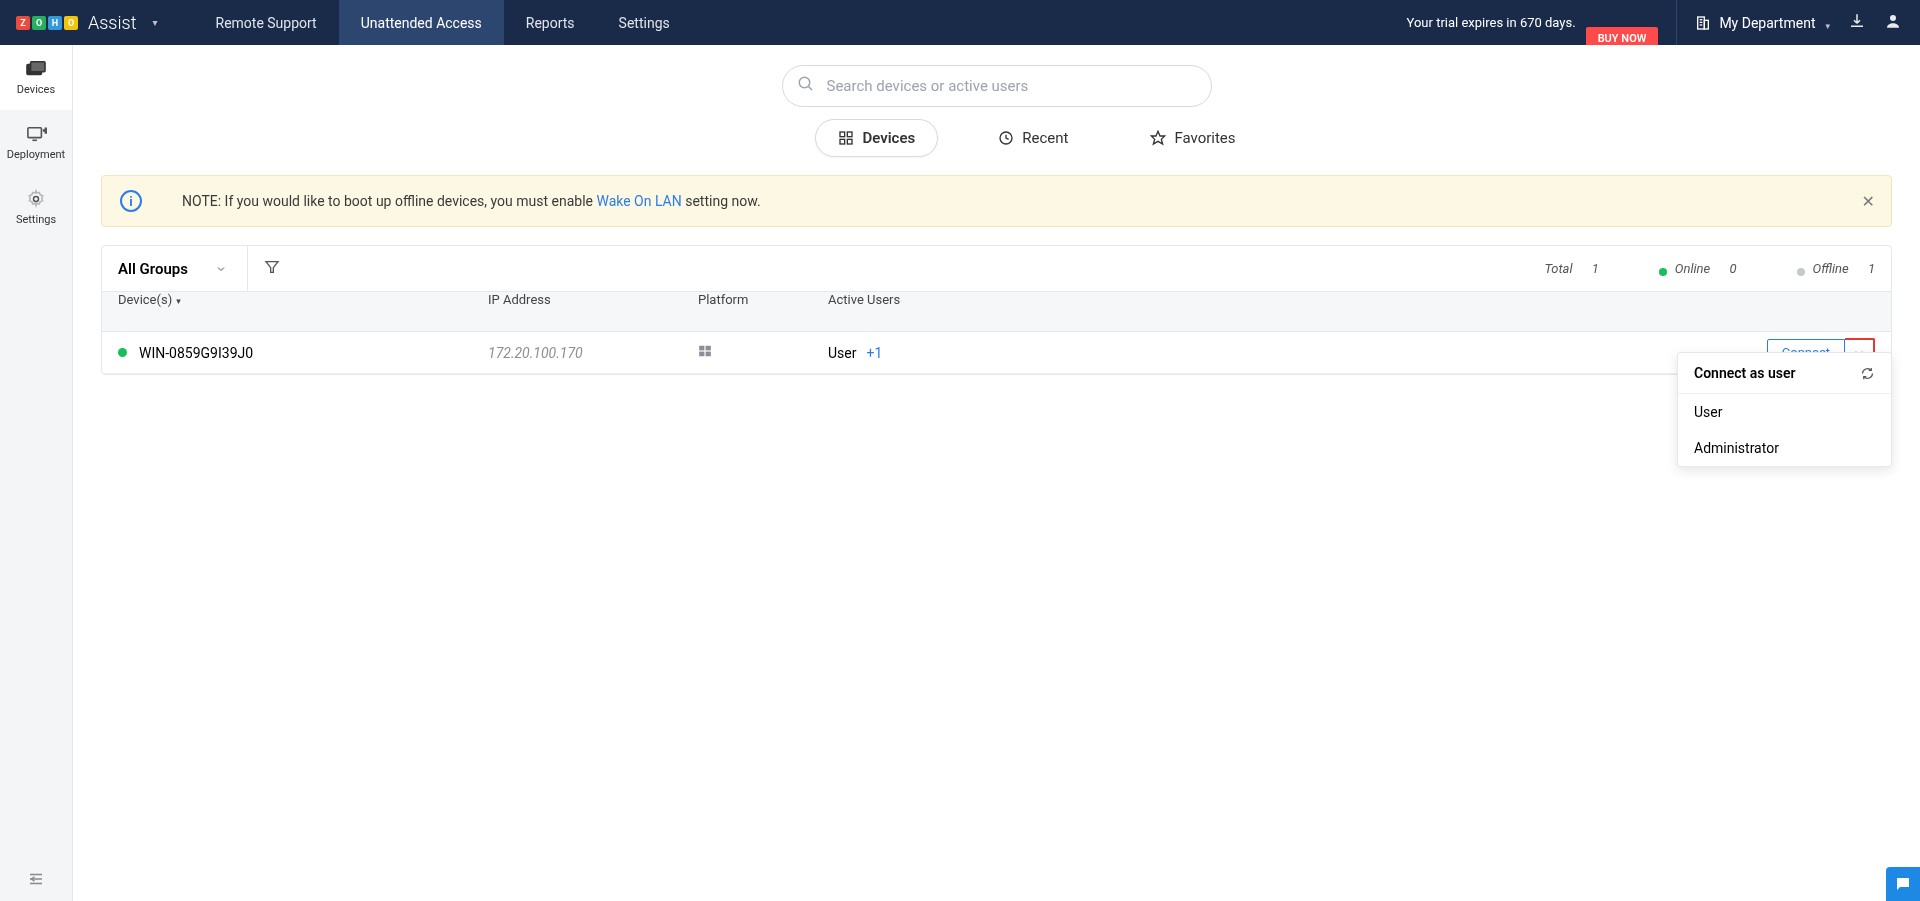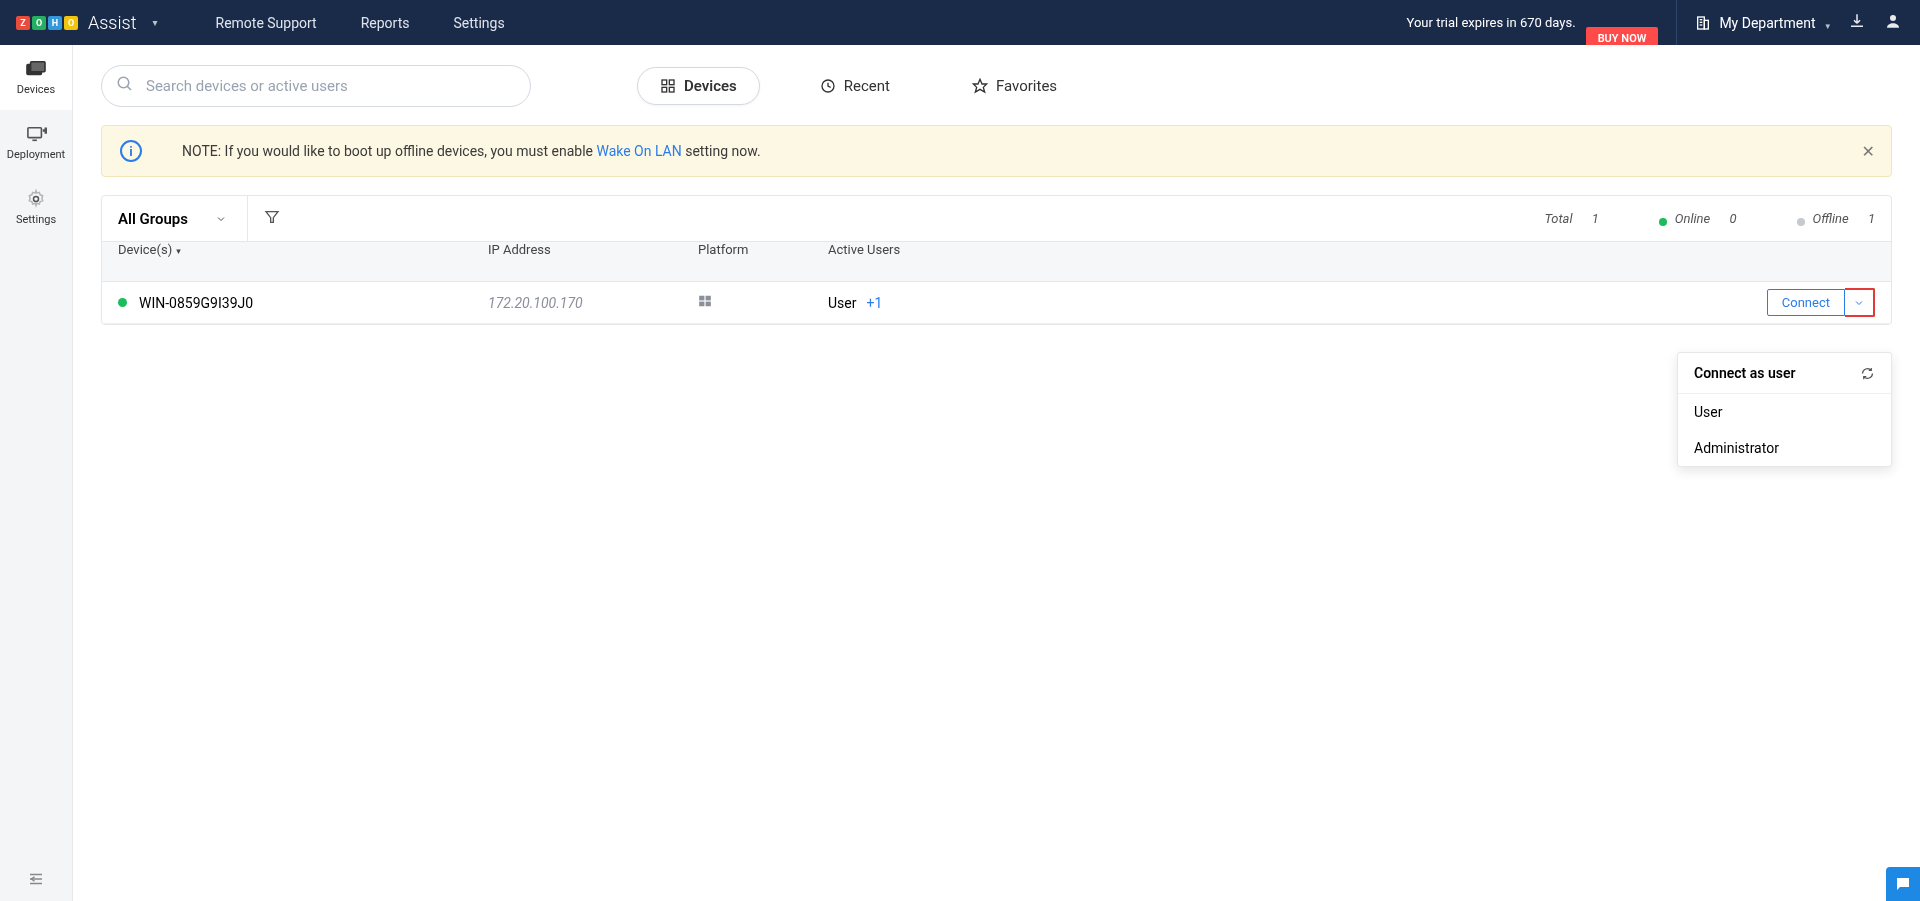--- a/index.html
+++ b/index.html
@@ -28,21 +28,21 @@
 .sidebar { position:absolute; left:0; top:45px; bottom:0; width:73px; background:#f4f5f7; border-right:1px solid #e5e7eb; display:flex; flex-direction:column; }
 .side-item { height:65px; display:flex; flex-direction:column; align-items:center; justify-content:center; gap:5px; cursor:pointer; font-size:11px; color:#333; }
 .side-item.active { background:#fff; }
 .side-icon { width:22px; height:18px; display:flex; align-items:center; justify-content:center; color:#555; }
 .side-collapse { margin-top:auto; height:45px; display:flex; align-items:center; justify-content:center; cursor:pointer; }
 
 
 .content { position:absolute; left:73px; top:45px; right:0; bottom:0; padding:20px 28px 0 28px; background:#fff; overflow:hidden; }
 
 
-.toolbar { display:flex; align-items:center; gap:26px; }
+.toolbar { display:flex; align-items:center; gap:12px;flex-direction:column; }
 .search-wrap { position:relative; width:430px; }
 .search-input { width:100%; height:42px; border:1px solid #d5d9e0; border-radius:21px; padding:0 18px 0 44px; font-size:15px; outline:none; color:#333; }
 .search-input::placeholder { color:#9aa3b0; }
 .search-icon { position:absolute; left:15px; top:50%; transform:translateY(-50%); color:#9aa3b0; }
 .view-tabs { display:flex; align-items:center; gap:38px; margin-left:80px; }
 .view-tab { display:flex; align-items:center; gap:8px; cursor:pointer; font-size:15px; color:#333; padding:9px 22px; border-radius:22px; }
 .view-tab.active { background:#fff; border:1px solid #d5d9e0; font-weight:600; box-shadow:0 1px 3px rgba(0,0,0,.05); }
 
 
 .banner { margin-top:18px; background:#fdf8e3; border:1px solid #f0e6b8; border-radius:4px; padding:14px 18px; display:flex; align-items:center; position:relative; }
@@ -91,20 +91,21 @@
       <div class="zoho-sq z1">Z</div>
         <div class="zoho-sq z2">O</div>
         <div class="zoho-sq z3">H</div>
         <div class="zoho-sq z4">O</div>
     </div>
     <span class="assist-text">Assist</span>
     <span class="chev">▾</span>
   </div>
   <div class="nav-tabs">
     <div class="nav-tab">Remote Support</div>
+    <div class="nav-tab active">Unattended Access</div>
     <div class="nav-tab">Reports</div>
     <div class="nav-tab">Settings</div>
   </div>
   <div class="nav-right">
     <span class="trial-text">Your trial expires in 670 days.</span>
     <button class="buy-btn">BUY NOW</button>
     <div class="divider-v"></div>
     <div class="dept">
       <svg width="16" height="16" viewBox="0 0 24 24" fill="none" stroke="#fff" stroke-width="2">
           <rect x="4" y="3" width="10" height="18"></rect>

